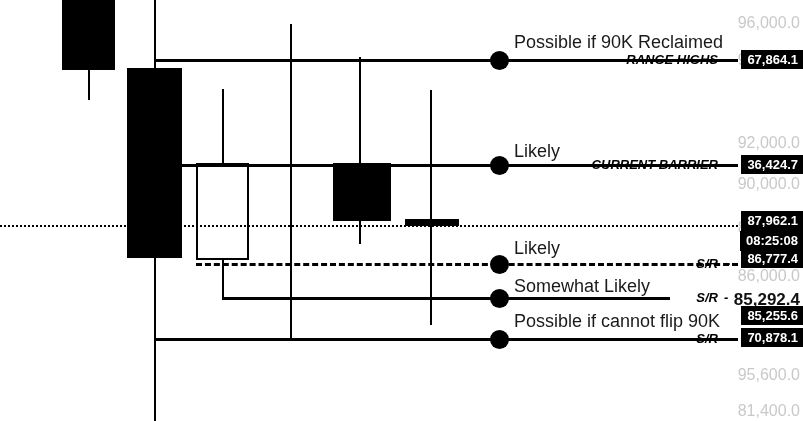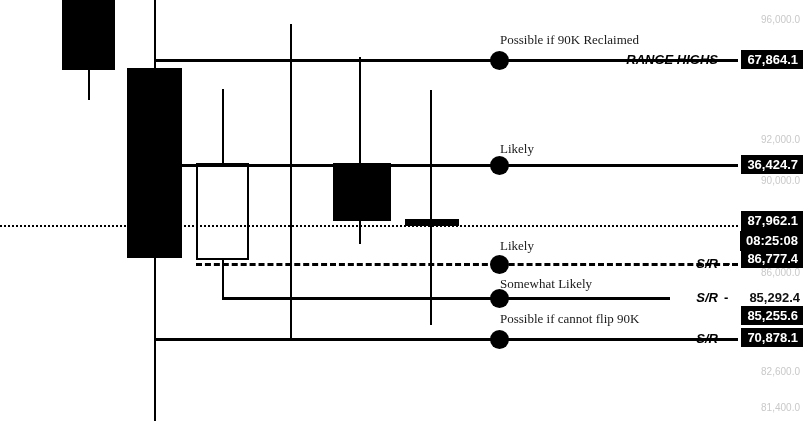--- a/index.html
+++ b/index.html
@@ -16,28 +16,28 @@
 
   
   .crosshair-h{position:absolute;left:0;height:0;border-top:2px dotted #000;}
   .crosshair-v{position:absolute;top:0;width:2px;background:#000;}
 
   
   .fline{position:absolute;height:0;}
   .fline.solid{border-top:3px solid #000;}
   .fline.dashed{border-top:3px dashed #000;}
   .marker{position:absolute;width:19px;height:19px;border-radius:50%;background:#000;}
-  .note{position:absolute;font-size:13px;color:#1a1a1a;white-space:nowrap;
-        font-family:Liberation Serif, serif;}
+  .note{position:absolute;font-size:18px;color:#1a1a1a;white-space:nowrap;
+        font-family:Liberation Sans, sans-serif;margin-left:14px;}
 
   
   #axis{position:absolute;left:738px;top:0;width:65px;height:421px;background:#ffffff;}
-  .axis-tick{position:absolute;right:3px;font-size:10px;color:#c9c9c9;white-space:nowrap;
+  .axis-tick{position:absolute;right:3px;font-size:16px;color:#c9c9c9;white-space:nowrap;
              text-align:right;font-family:"Liberation Sans",sans-serif;}
-  .axis-plain{position:absolute;right:3px;font-size:13px;color:#111;white-space:nowrap;
+  .axis-plain{position:absolute;right:3px;font-size:17px;color:#111;white-space:nowrap;
              font-weight:bold;font-family:"Liberation Sans",sans-serif;}
   .axis-badge{position:absolute;right:0px;background:#000;color:#fff;font-size:13px;
               font-weight:bold;padding:2px 5px 2px 6px;white-space:nowrap;
               font-family:"Liberation Sans",sans-serif;line-height:15px;}
   .axis-badge.tall{line-height:16px;}
 
   
   .rowlabel{position:absolute;font-size:13px;font-weight:bold;font-style:italic;color:#000;
             white-space:nowrap;text-align:right;font-family:"Liberation Sans",sans-serif;}
   .rowdash{position:absolute;font-size:13px;font-weight:bold;color:#000;
@@ -83,20 +83,21 @@
 
   <div class="fline solid" style="left:154px;top:59px;width:584px;"></div>
   <div class="marker" style="left:490px;top:51px;"></div>
   <div class="note" style="left:500px;top:32px;">Possible if 90K Reclaimed</div>
   <div class="rowlabel" style="left:606px;top:52px;width:112px;">RANGE HIGHS</div>
   <div class="rowdash" style="left:727px;top:52px;">·</div>
 
   <div class="fline solid" style="left:182px;top:164px;width:556px;"></div>
   <div class="marker" style="left:490px;top:156px;"></div>
   <div class="note" style="left:500px;top:141px;">Likely</div>
+  <div class="rowlabel" style="left:588px;top:157px;width:130px;">CURRENT BARRIER</div>
   <div class="rowdash" style="left:727px;top:157px;">·</div>
 
   <div class="fline dashed" style="left:196px;top:263px;width:542px;"></div>
   <div class="marker" style="left:490px;top:255px;"></div>
   <div class="note" style="left:500px;top:238px;">Likely</div>
   <div class="rowlabel" style="left:672px;top:256px;width:46px;">S/R</div>
   <div class="rowdash" style="left:727px;top:256px;">·</div>
 
   <div class="fline solid" style="left:222px;top:297px;width:448px;"></div>
   <div class="marker" style="left:490px;top:289px;"></div>
@@ -111,21 +112,21 @@
   <div class="rowdash" style="left:724px;top:331px;">-</div>
 
   <div id="axis">
 
     <div class="axis-tick" style="top:14px;">96,000.0</div>
     <div class="axis-tick" style="top:51px;">94,000.0</div>
     <div class="axis-tick" style="top:118px;margin-top:16px;">92,000.0</div>
     <div class="axis-tick" style="top:175px;">90,000.0</div>
     <div class="axis-tick" style="top:219px;">88,000.0</div>
     <div class="axis-tick" style="top:267px;">86,000.0</div>
-    <div class="axis-tick" style="top:366px;">82,600.0</div>
+    <div class="axis-tick" style="top:366px;">95,600.0</div>
     <div class="axis-tick" style="top:402px;">81,400.0</div>
 
     <div class="axis-badge" style="top:50px;">67,864.1</div>
     <div class="axis-badge" style="top:155px;">36,424.7</div>
 
     <div class="axis-badge tall" style="top:211px;">87,962.1</div>
     <div class="axis-badge tall" style="top:231px;">08:25:08</div>
     <div class="axis-badge" style="top:249px;">86,777.4</div>
 
     <div class="axis-plain" style="top:290px;">85,292.4</div>

